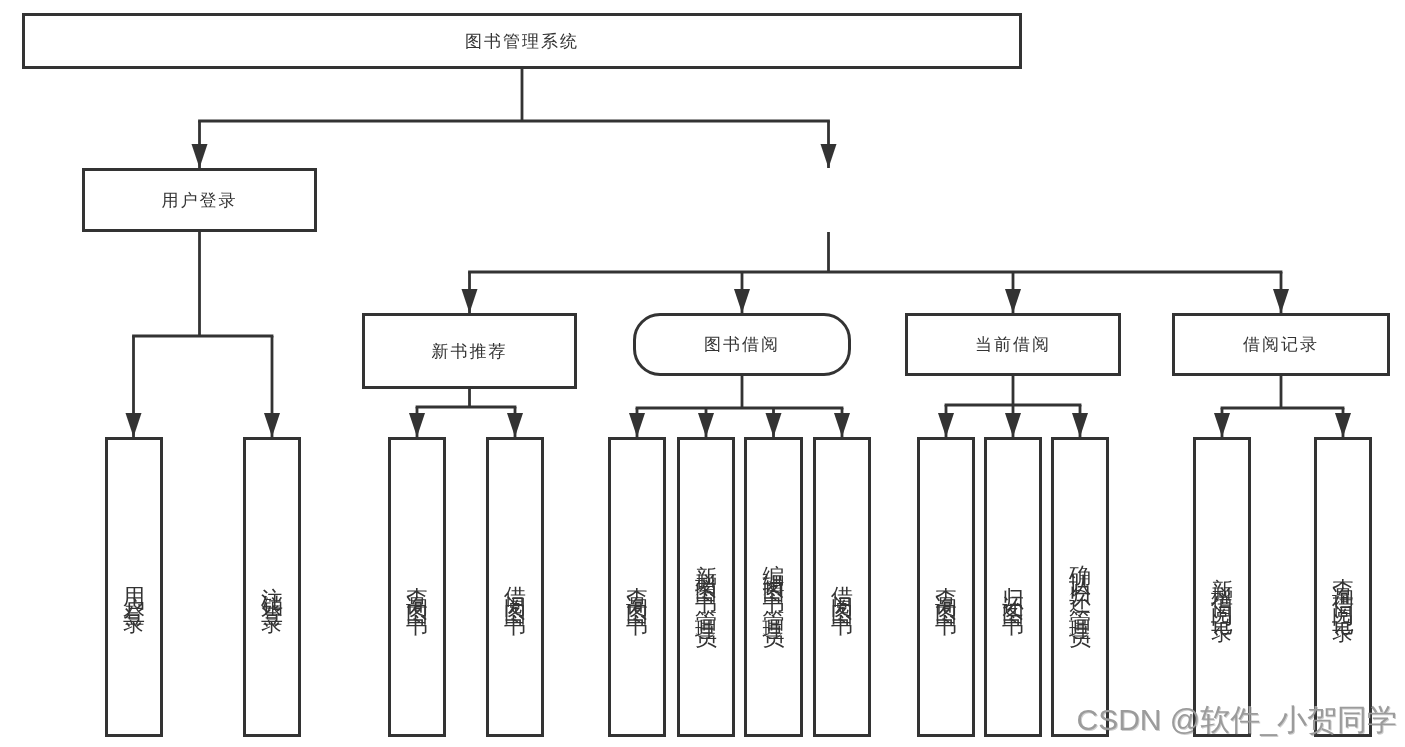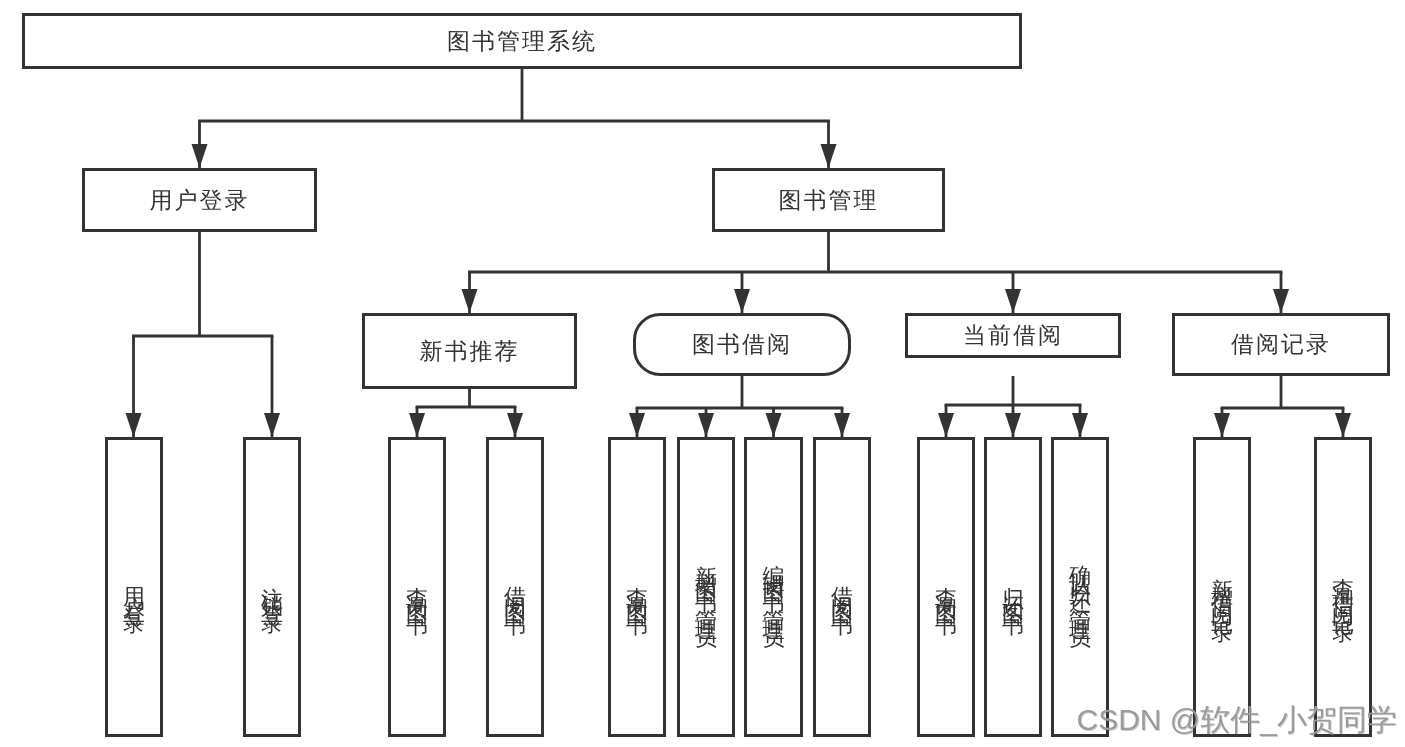--- a/index.html
+++ b/index.html
@@ -12,35 +12,35 @@
   body{font-family:"Liberation Sans","DejaVu Sans",sans-serif;}
   #canvas{position:relative;width:1405px;height:747px;background:var(--background);overflow:hidden;}
   #wires{position:absolute;left:0;top:0;width:1405px;height:747px;}
   .ln{stroke:var(--line);stroke-width:2.8;fill:none;}
   .box{
     position:absolute;box-sizing:border-box;background:#fff;
     border:3px solid var(--line);
     display:flex;align-items:center;justify-content:center;
     z-index:2;
   }
-  .hlabel{font-size:23px;letter-spacing:2px;color:var(--text);white-space:nowrap;}
+  .hlabel{font-size:17px;letter-spacing:2px;color:var(--text);white-space:nowrap;}
   .vlabel{
     writing-mode:vertical-rl;text-orientation:mixed;
     font-size:22px;letter-spacing:9px;color:var(--text);
     line-height:1;
   }
   
   .n-root{left:22px;top:13px;width:1000px;height:56px;}
   
   .n-login{left:82px;top:168px;width:235px;height:64px;}
   .n-mgmt{left:712px;top:168px;width:233px;height:64px;}
   
   .n-newbook{left:362px;top:313px;width:215px;height:76px;}
   .n-borrow{left:633px;top:313px;width:218px;height:63px;border-radius:27px;}
-  .n-current{left:905px;top:313px;width:216px;height:45px;}
+  .n-current{left:905px;top:313px;width:216px;height:63px;}
   .n-records{left:1172px;top:313px;width:218px;height:63px;}
   
   .leaf{top:437px;width:58px;height:300px;border-width:3px;}
   .lf1{left:105px;}  .lf2{left:243px;}
   .lf3{left:388px;}  .lf4{left:486px;}
   .lf5{left:608px;}  .lf6{left:677px;}  .lf7{left:744px;width:59px;}  .lf8{left:813px;}
   .lf9{left:917px;}  .lf10{left:984px;} .lf11{left:1051px;}
   .lf12{left:1193px;}.lf13{left:1314px;}
   #watermark{
     position:absolute;right:8px;bottom:6px;z-index:5;
@@ -102,23 +102,20 @@
     <path class="ln" d="M1343 408 V437" marker-end="url(#ah)"></path>
   </svg>
 
   <div class="box n-root">
     <span class="hlabel">图书管理系统</span>
   </div>
 
   <div class="box n-login">
     <span class="hlabel">用户登录</span>
   </div>
-  <div class="box n-mgmt">
-    <span class="hlabel">图书管理</span>
-  </div>
 
   <div class="box n-newbook">
     <span class="hlabel">新书推荐</span>
   </div>
   <div class="box n-borrow">
     <span class="hlabel">图书借阅</span>
   </div>
   <div class="box n-current">
     <span class="hlabel">当前借阅</span>
   </div>

